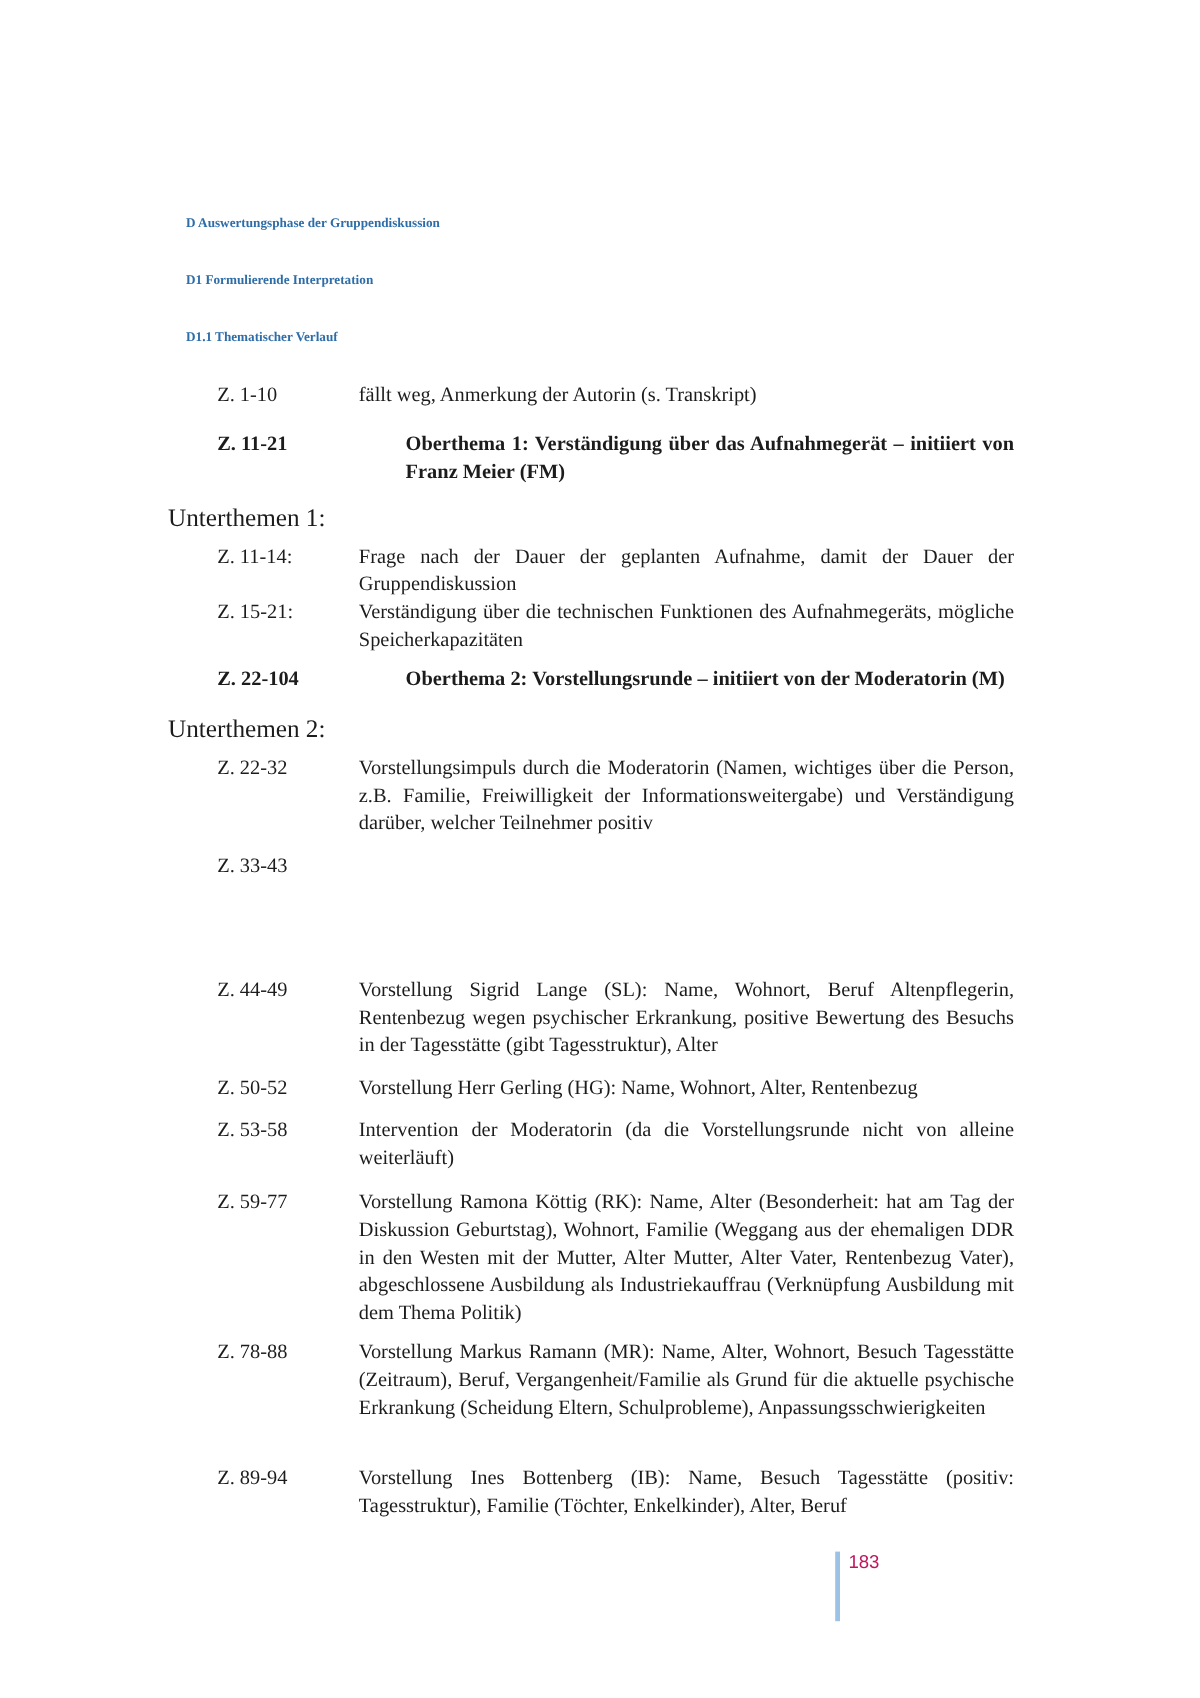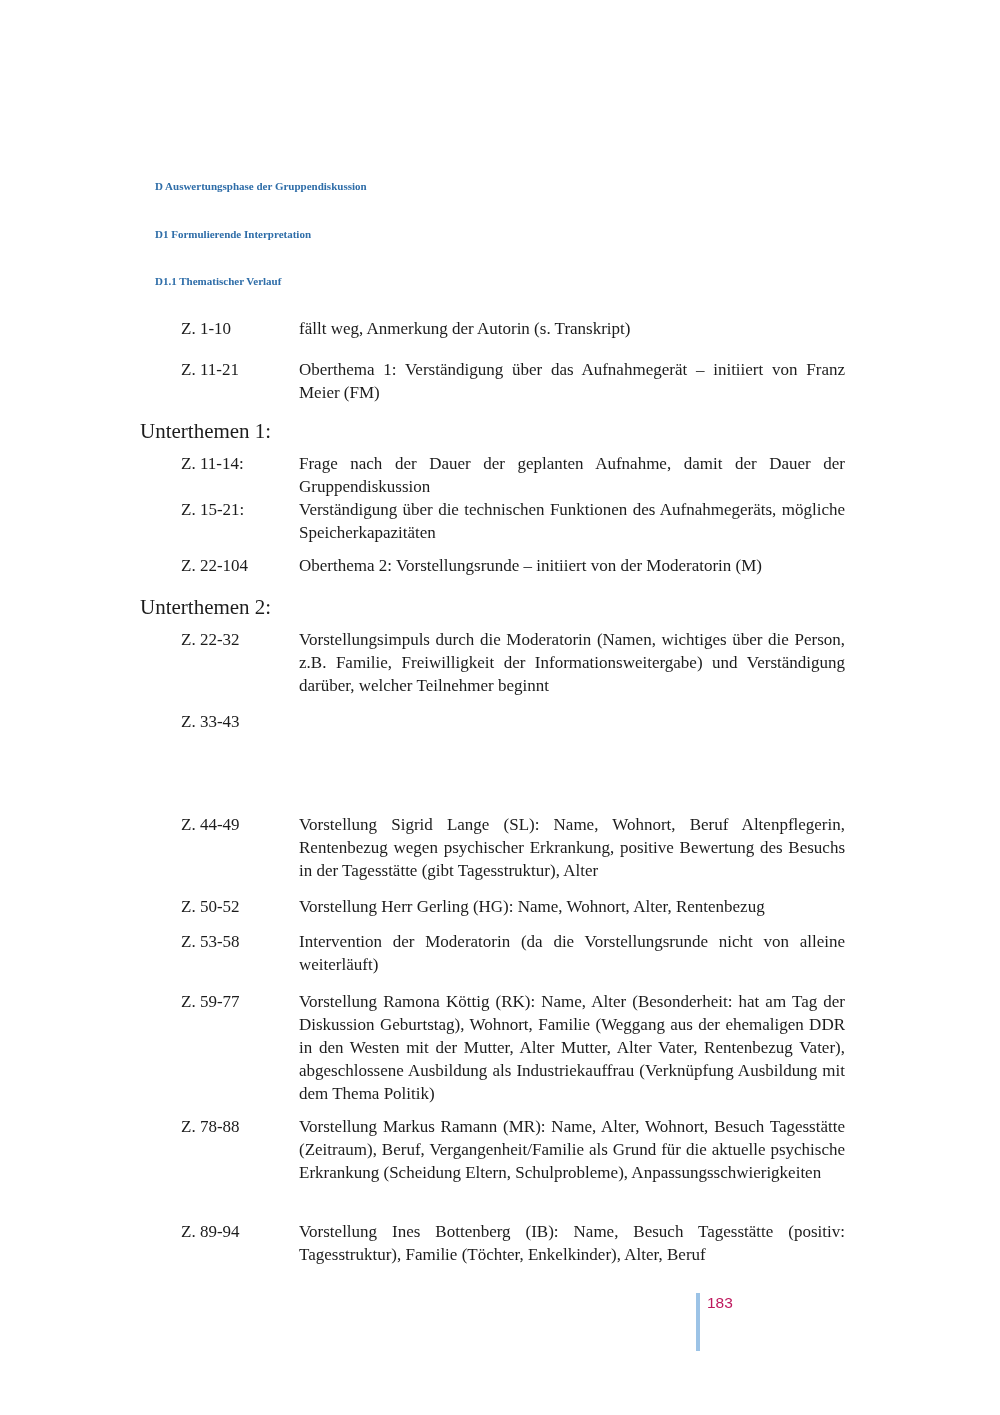--- a/index.html
+++ b/index.html
@@ -25,21 +25,21 @@
     white-space: nowrap;
   }
   .row {
     position: absolute; left: 140px;
     width: 705px;
     display: flex;
     font-size: 17px; line-height: 23px;
   }
   .row .label { width: 118px; flex: 0 0 118px; margin-left: 41px; }
   .row .desc  { flex: 1 1 auto; text-align: justify; }
-  .row.bold   { font-weight: normal; }
+  .row.bold   { font-weight: bold; gap: 39px; }
   .footer-bar {
     position: absolute;
     left: 696px; top: 1293px;
     width: 4px; height: 58px;
     background: #9cc3e6;
   }
   .page-number {
     position: absolute;
     left: 707px; top: 1292px;
     font-family: "Liberation Sans", "DejaVu Sans", sans-serif;
@@ -80,21 +80,21 @@
 
   <div class="row bold" style="top:554px">
     <span class="label">Z. 22-104</span>
     <span class="desc">Oberthema 2: Vorstellungsrunde – initiiert von der Moderatorin (M)</span>
   </div>
 
   <div class="subhead" style="top:596px">Unterthemen 2:</div>
 
   <div class="row" style="top:628px">
     <span class="label">Z. 22-32</span>
-    <span class="desc">Vorstellungsimpuls durch die Moderatorin (Namen, wichtiges über die Person, z.B. Familie, Freiwilligkeit der Informationsweitergabe) und Verständigung darüber, welcher Teilnehmer beginnt</span>
+    <span class="desc">Vorstellungsimpuls durch die Moderatorin (Namen, wichtiges über die Person, z.B. Familie, Freiwilligkeit der Informationsweitergabe) und Verständigung darüber, welcher Teilnehmer positiv</span>
   </div>
 
   <div class="row" style="top:710px">
     <span class="label">Z. 33-43</span>
   </div>
 
   <div class="row" style="top:813px">
     <span class="label">Z. 44-49</span>
     <span class="desc">Vorstellung Sigrid Lange (SL): Name, Wohnort, Beruf Altenpflegerin, Rentenbezug wegen psychischer Erkrankung, positive Bewertung des Besuchs in der Tagesstätte (gibt Tagesstruktur), Alter</span>
   </div>

